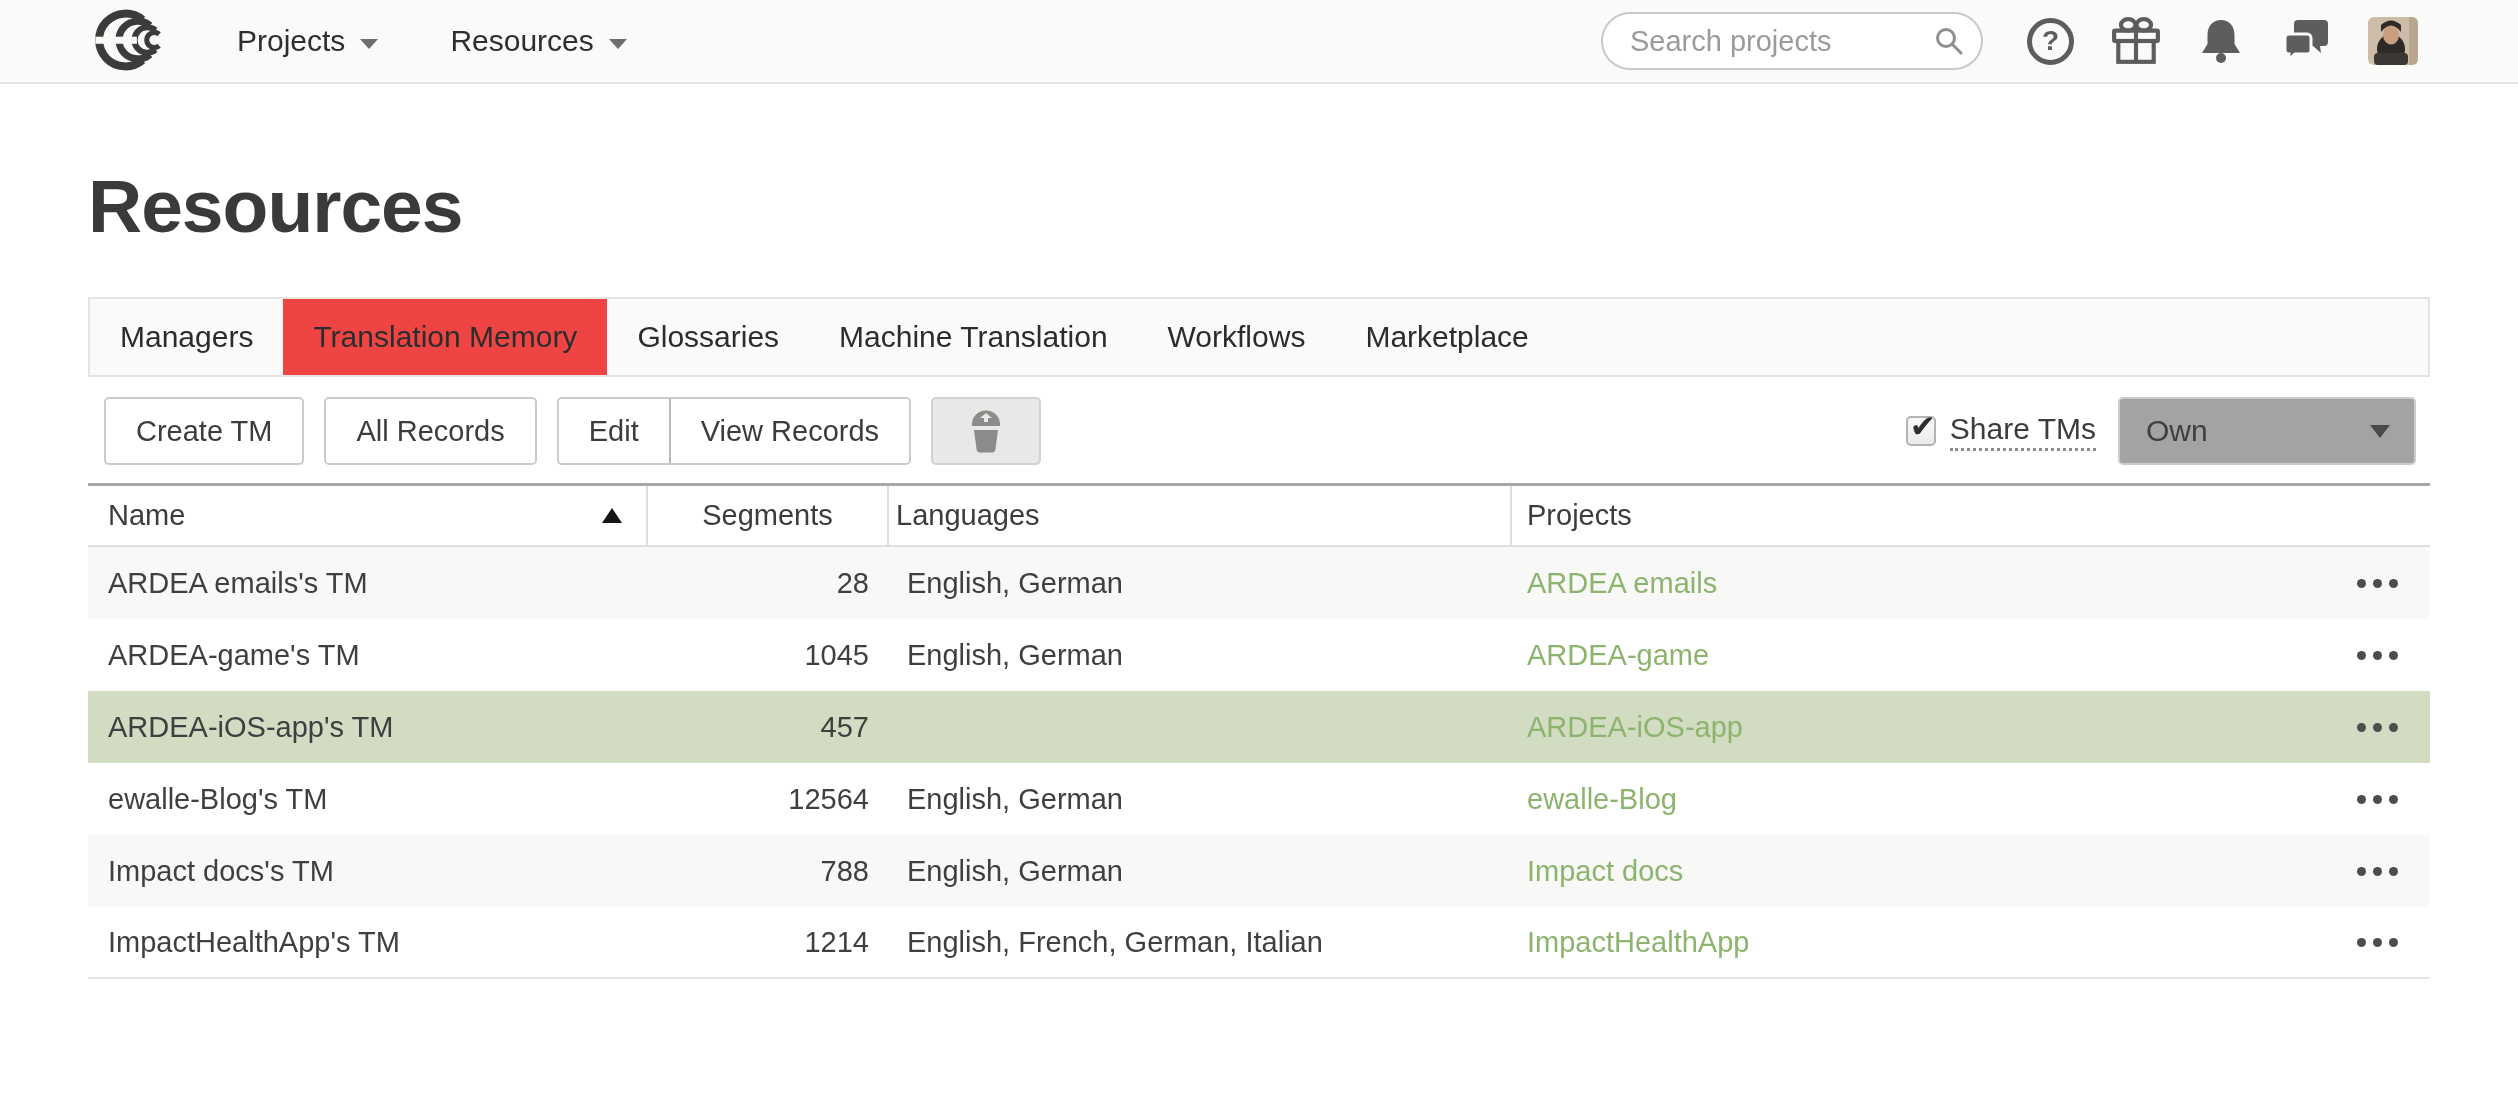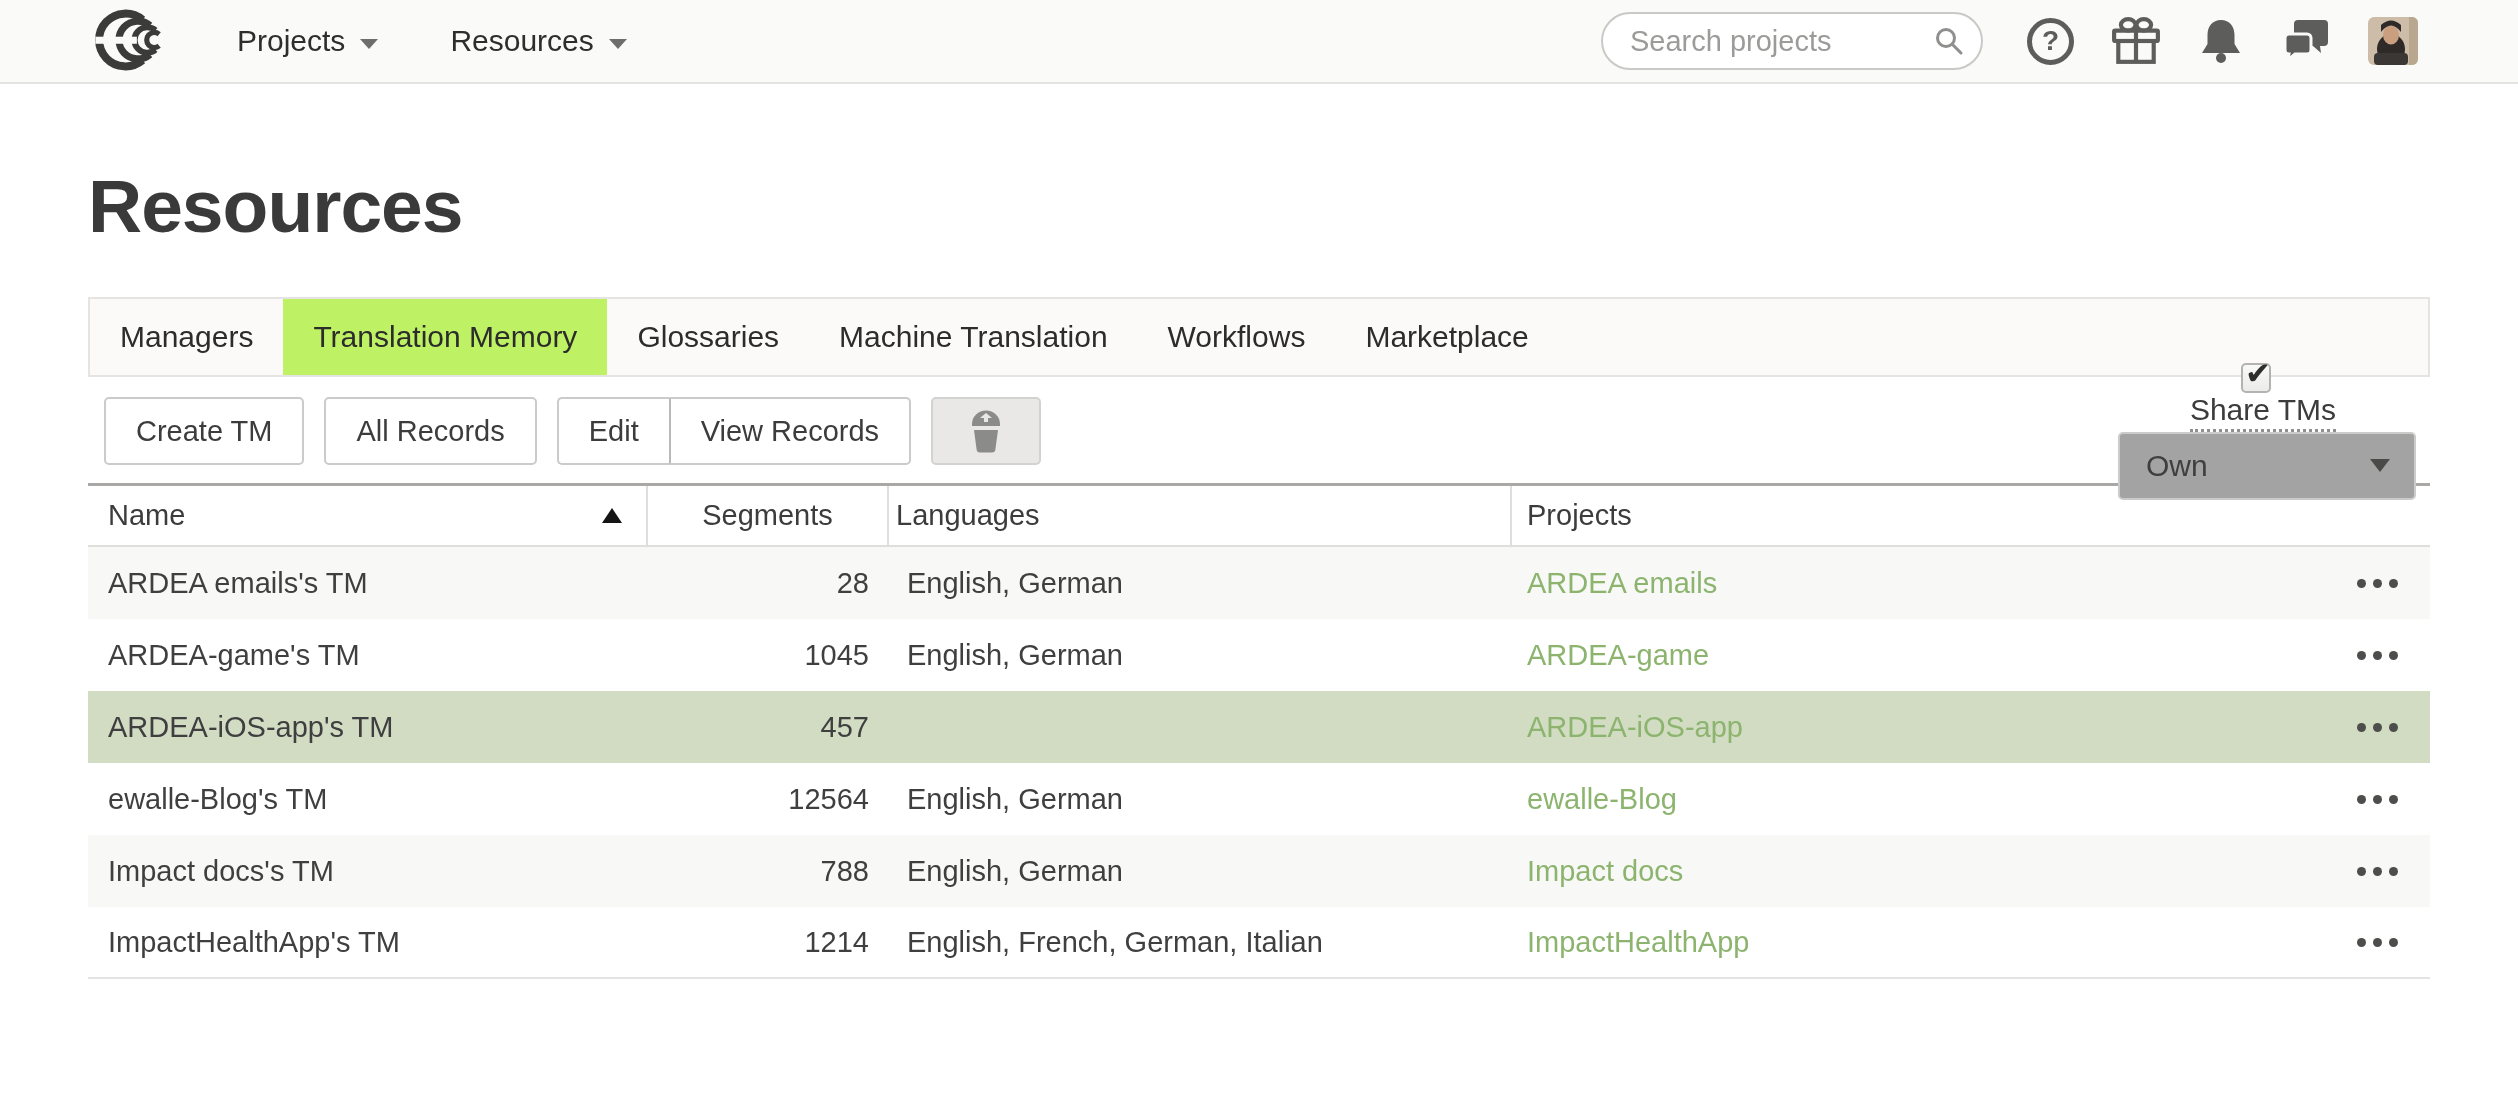--- a/index.html
+++ b/index.html
@@ -46,40 +46,40 @@
   
   .content { margin:0 88px; }
   .page-title { margin-top:82px; font-size:75px; font-weight:bold; color:#3a3a3a; letter-spacing:-1px; line-height:1.08; }
 
   
   .tabbar {
     margin-top:50px; height:80px; display:flex; align-items:stretch;
     background:#fbfaf9; border:2px solid #e6e4e2;
   }
   .tab { display:flex; align-items:center; padding:13px 30px; font-size:30px; color:#2c2c2c; cursor:pointer; white-space:nowrap; }
-  .tab.selected { background:#bef264; }
+  .tab.selected { background:#ef4444; }
 
   
   .toolbar { margin-top:20px; display:flex; align-items:center; height:68px; }
   .btn {
     height:68px; background:#fff; border:2px solid #cbcbc9; border-radius:5px;
     font-family:inherit; font-size:29px; color:#3c3c3c; padding:0 30px;
     display:flex; align-items:center; cursor:pointer; white-space:nowrap;
   }
   .btn.first { margin-left:16px; }
   .btn + .btn, .btn-group, .trash-btn { margin-left:20px; }
   .btn-group { display:flex; }
   .btn-group .btn { margin:0; }
   .btn-group .btn:first-child { border-radius:5px 0 0 5px; border-right:none; }
   .btn-group .btn:last-child  { border-radius:0 5px 5px 0; border-left:2px solid #b9b9b7; }
   .trash-btn {
     width:110px; height:68px; background:#e9e8e6; border:2px solid #d2d2d0; border-radius:5px;
     display:flex; align-items:center; justify-content:center; cursor:pointer;
   }
-  .toolbar-right { margin-left:auto; display:flex; align-items:center; padding-right:14px;flex-direction:column; }
+  .toolbar-right { margin-left:auto; display:flex; align-items:center; padding-right:14px; }
   .checkbox {
     width:30px; height:30px; border:2px solid #b3b3b1; border-radius:5px;
     background:linear-gradient(#f9f9f7,#ebebe9); position:relative; cursor:pointer; flex:none;
   }
   .checkbox.checked::after {
     content:"\2714"; position:absolute; top:-10px; left:2px;
     font-size:31px; color:#2e2e2e;
   }
   .share-label {
     margin-left:14px; font-size:30px; color:#3c3c3c;

